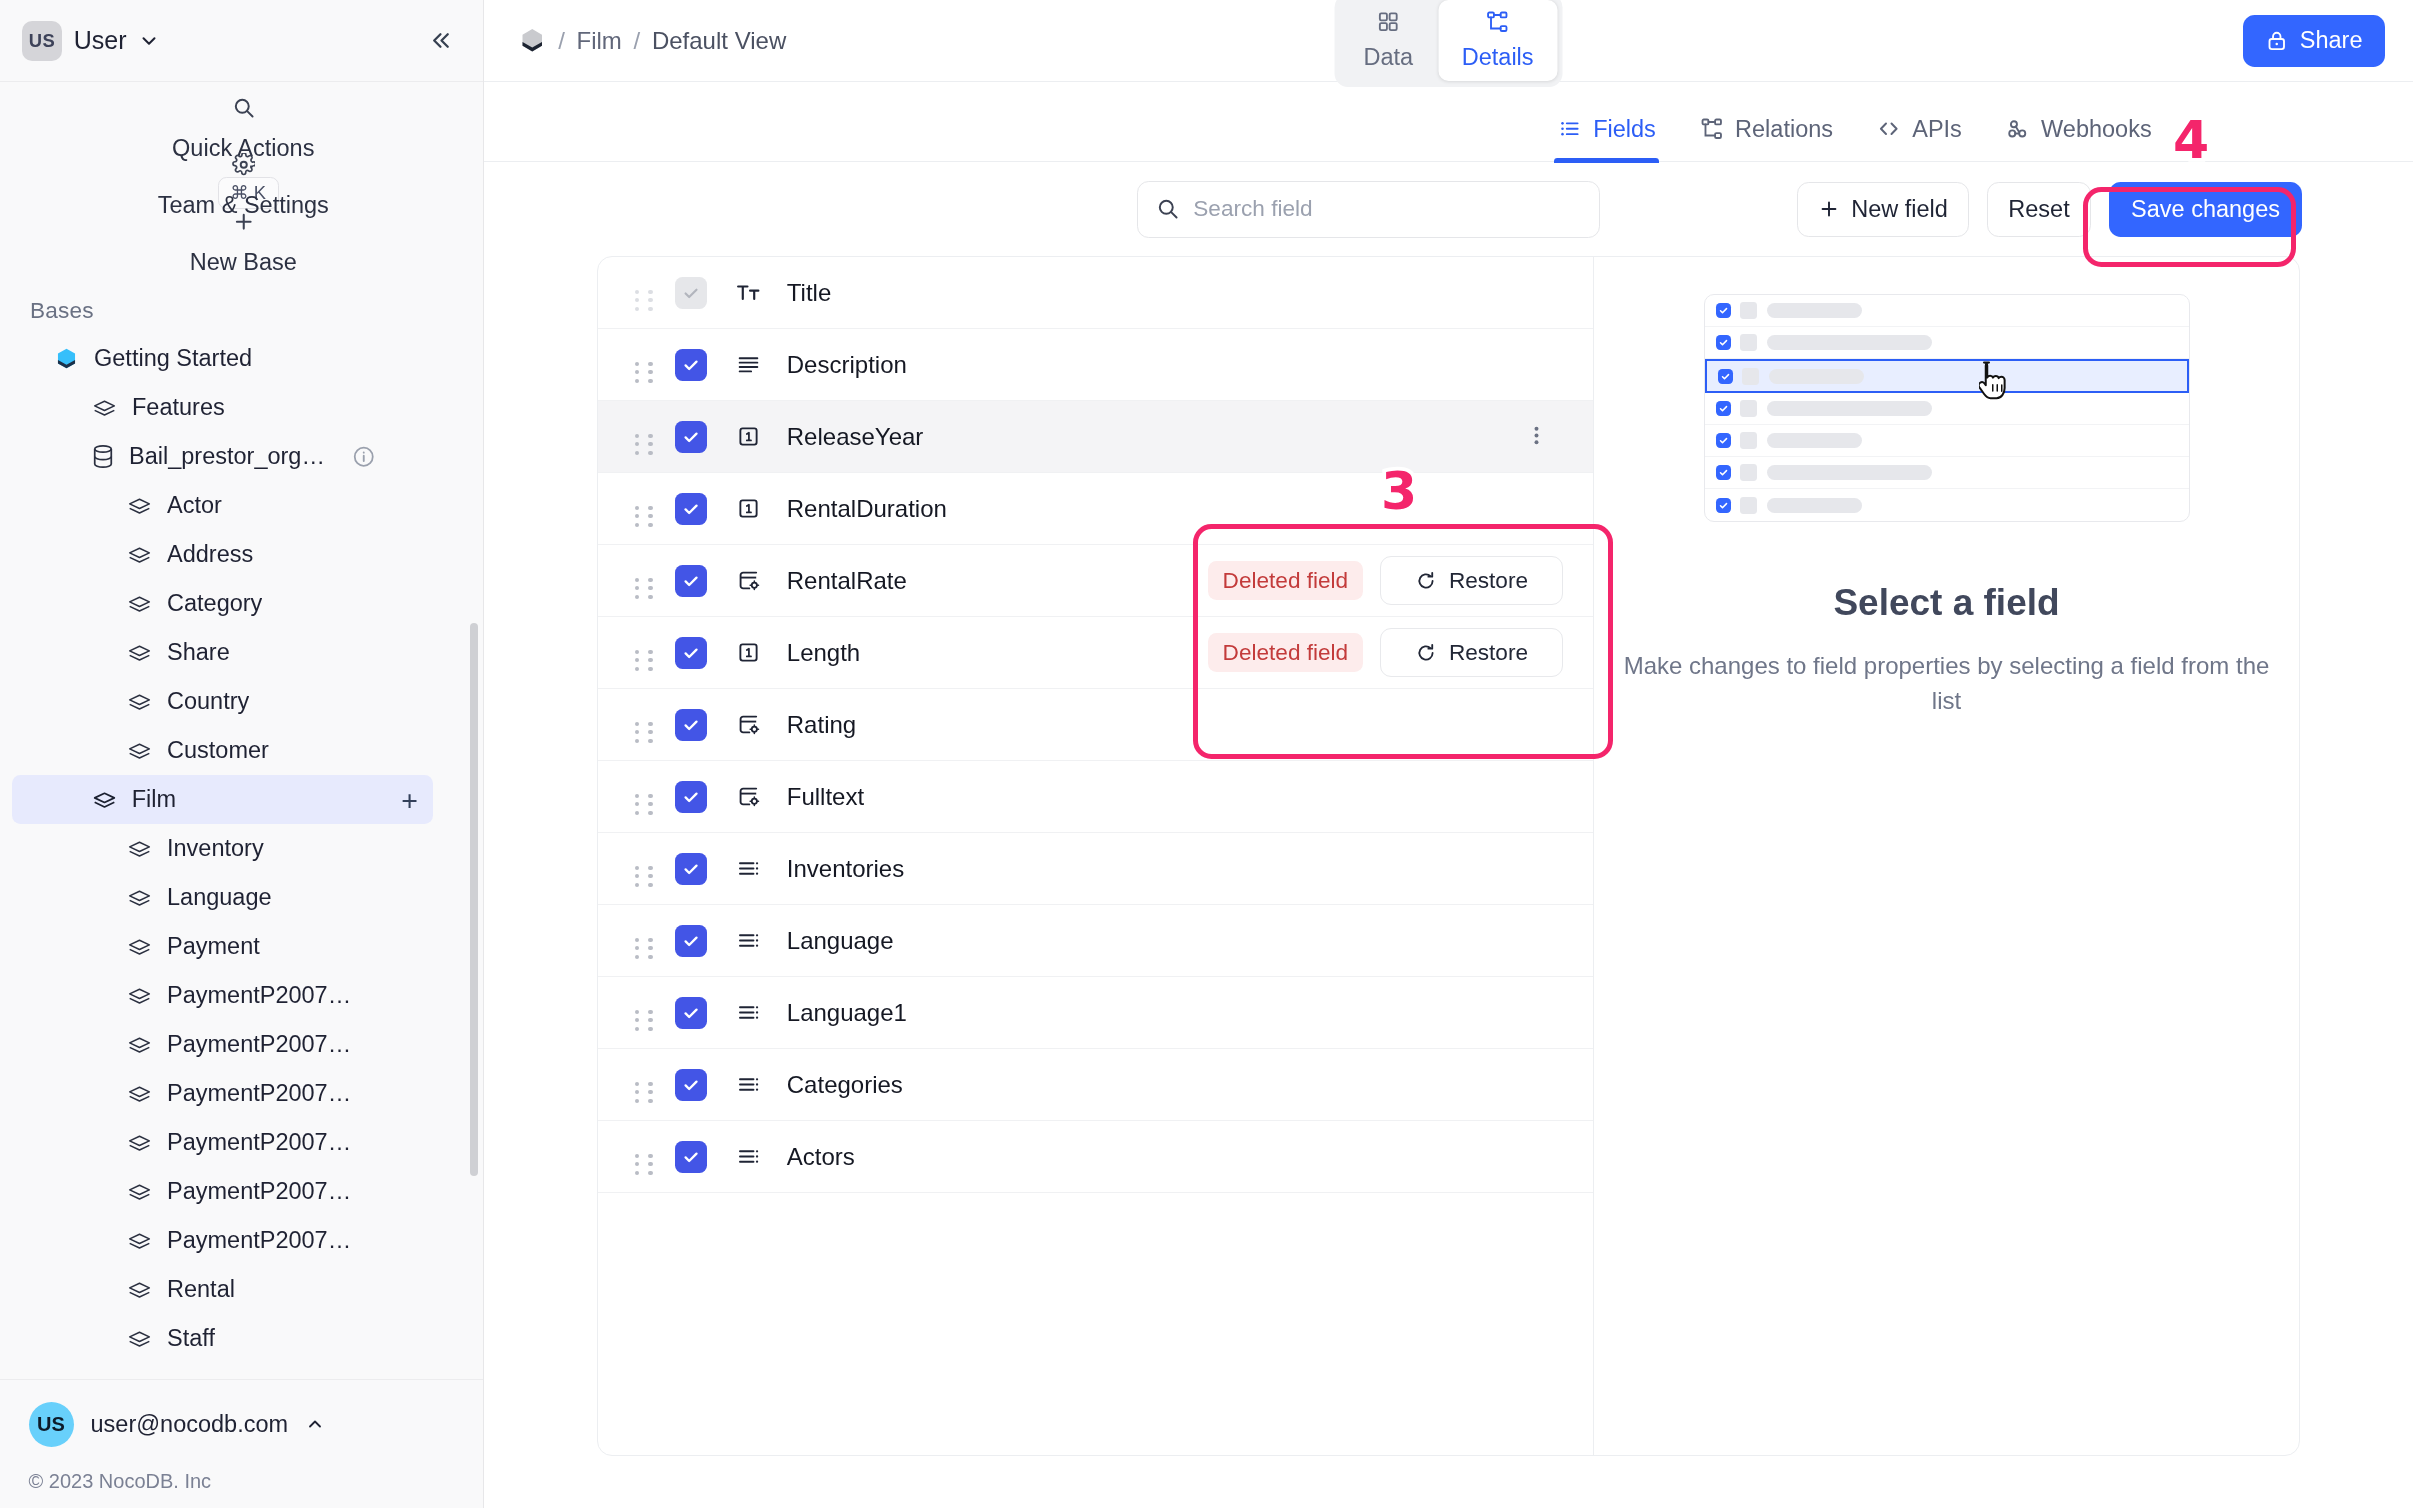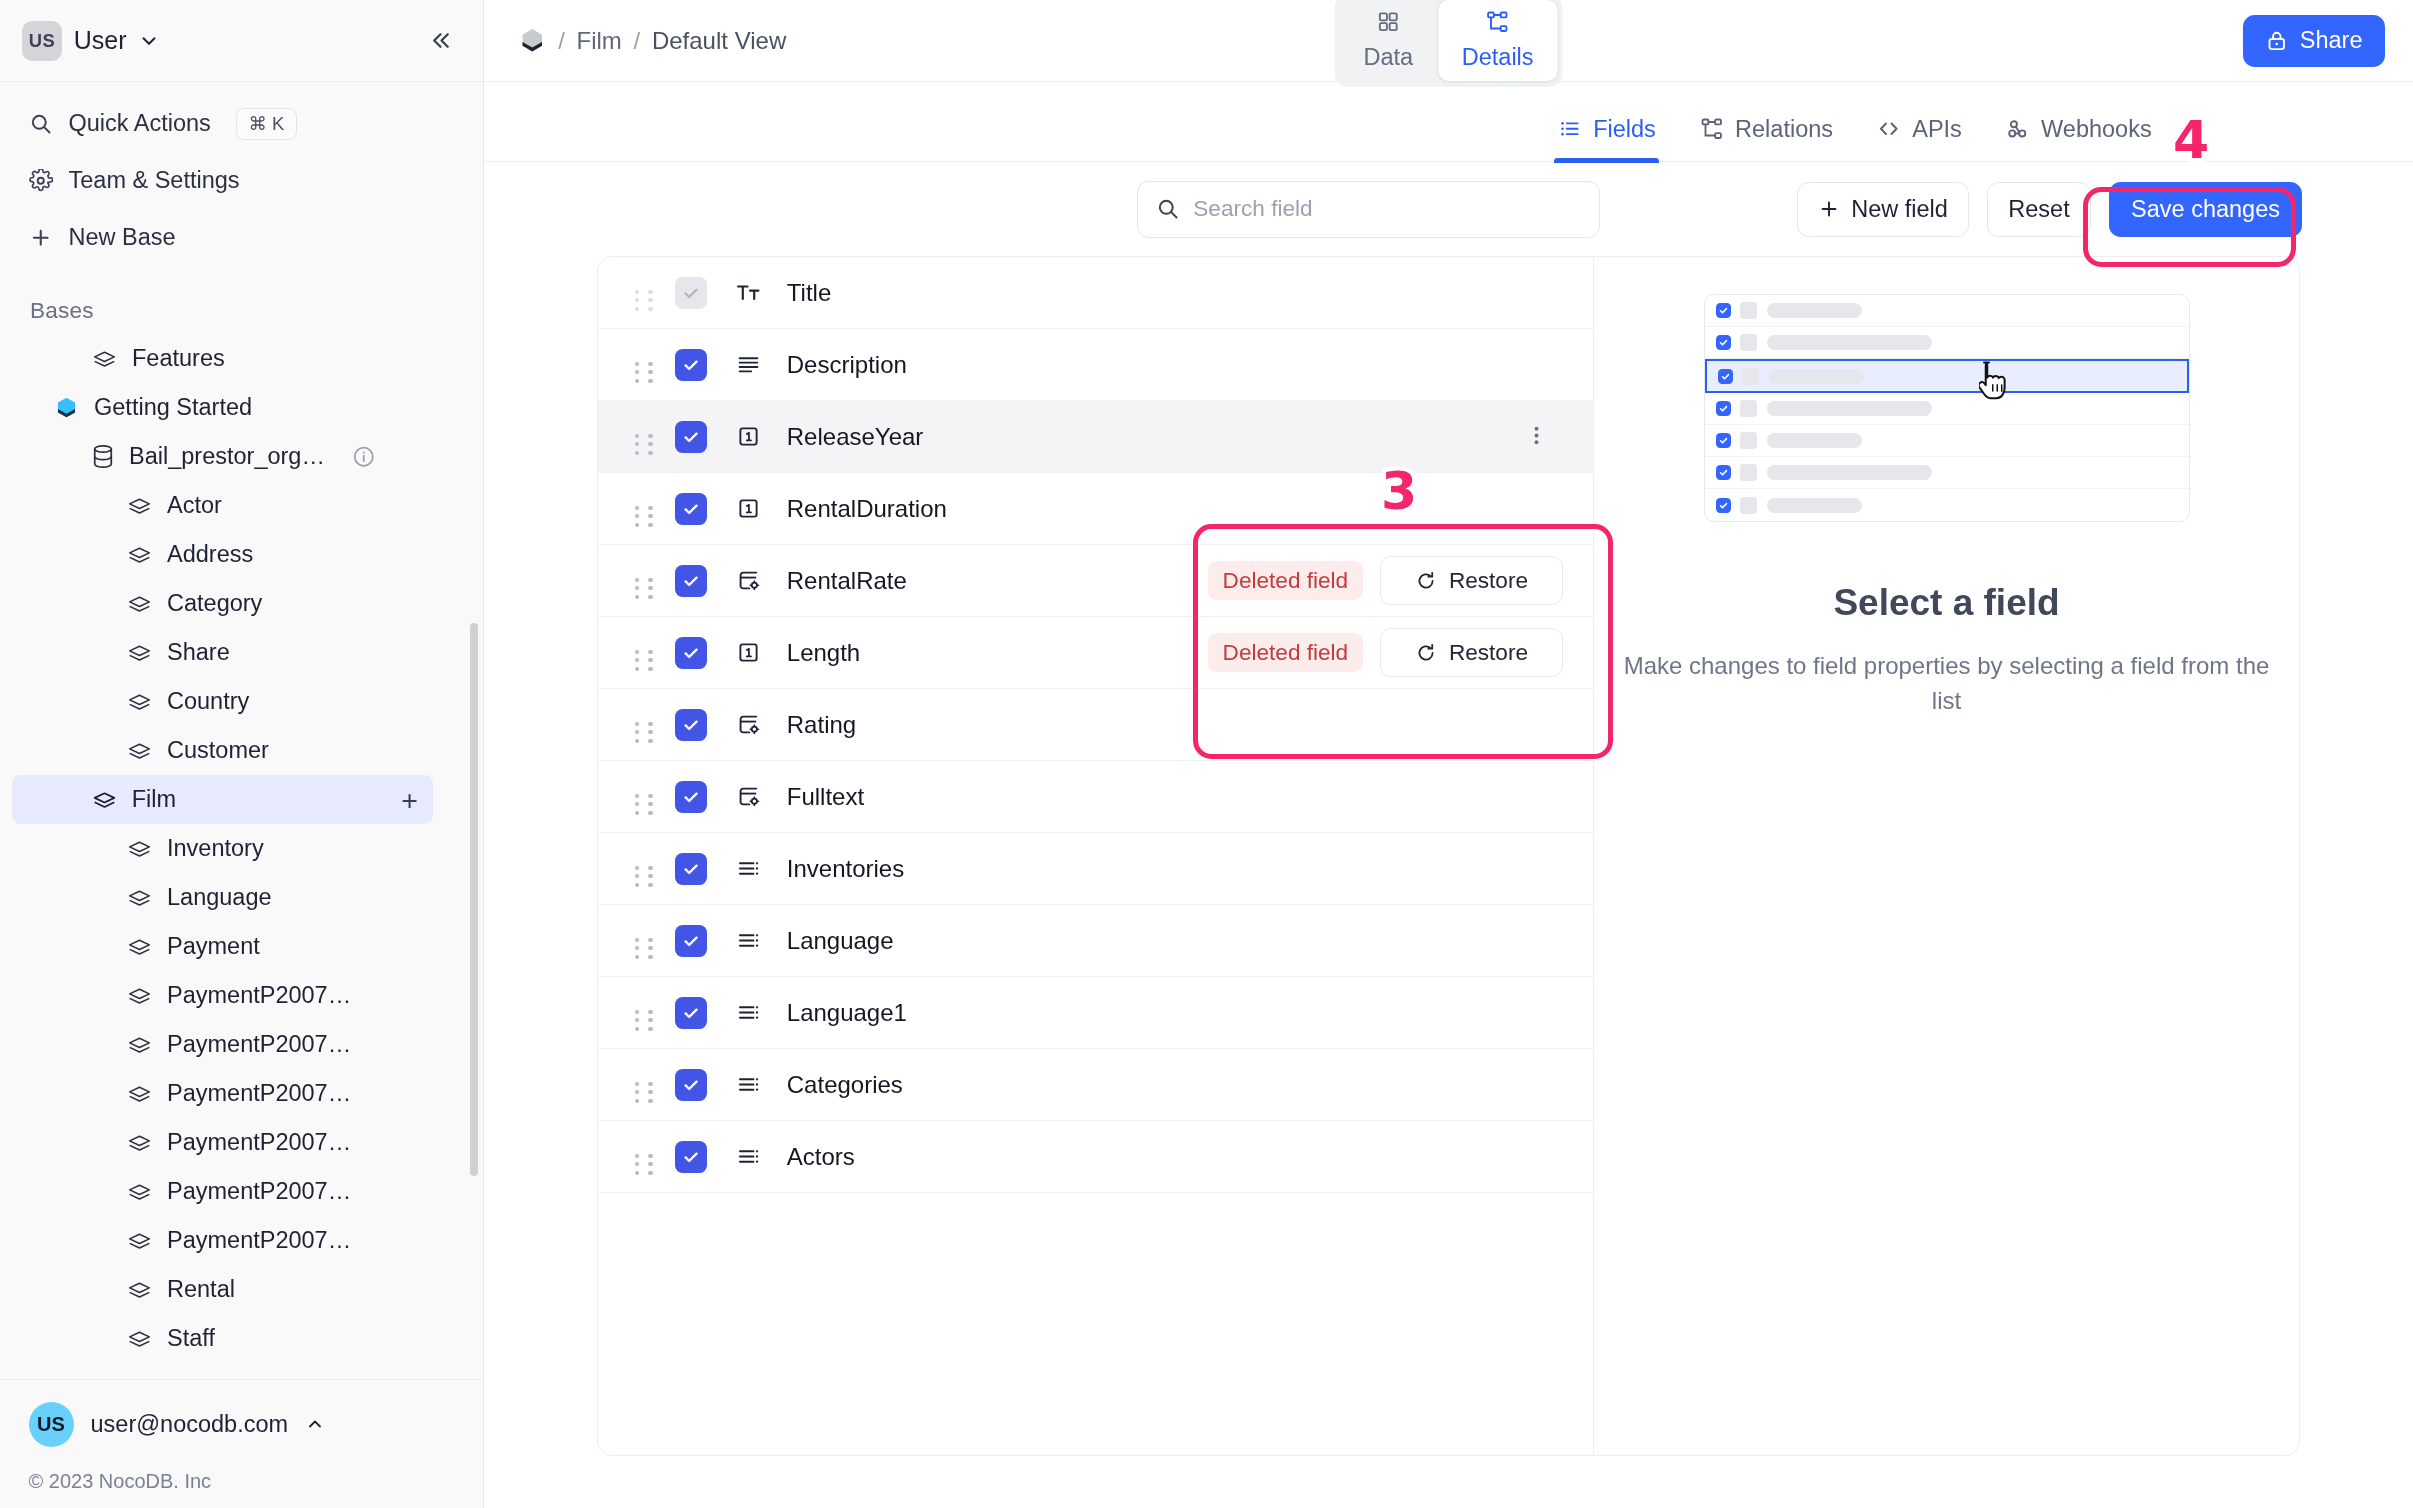--- a/index.html
+++ b/index.html
@@ -29,21 +29,21 @@
     letter-spacing: 0.4px;
   }
   .ws-name { font-size: 25px; color: #1f2233; font-weight: 500; }
   .chev-d { width: 22px; height: 22px; flex: none; }
   .sb-collapse { margin-left: auto; width: 34px; height: 34px;
     display: flex; align-items: center; justify-content: center; color: #374151; }
 
   .sb-actions { padding: 13.4px 0 8.4px 0; }
   .sb-row {
     height: 57px; display: flex; align-items: center; gap: 15px;
-    padding: 0 25px 0 28.5px; color: #2c3142; font-size: 23.5px;
+    padding: 0 25px 0 28.5px; color: #2c3142; font-size: 23.5px; flex-direction: column;
   }
   .sb-row .ico { width: 25px; height: 25px; flex: none; display:flex; align-items:center; justify-content:center; }
   .kbd {
     margin-left: 10px; border: 1.7px solid #e2e2e6; border-radius: 8.4px;
     padding: 2.5px 11.7px 4.2px; font-size: 18.4px; color: #4b5166; background: #fbfbfc;
     line-height: 1.25;
   }
   .sb-sectlabel {
     font-size: 22.6px; color: #6a7183; padding: 23.5px 0 10px 30px; letter-spacing: 0.2px;
   }
@@ -257,34 +257,34 @@
         </span>
         <span>New Base</span>
       </div>
     </div>
 
     <div class="sb-sectlabel">Bases</div>
 
     <div class="tree">
       <div class="sb-scrollbar"></div>
 
-      <div class="t-row t-lvl1">
-        <svg class="icon-tbl" viewBox="0 0 28 20" fill="none">
-          <path d="M14 2.2l11 5.2-11 5.2L3 7.4z" stroke="#2b3040" stroke-width="1.7" stroke-linejoin="round"></path>
-          <path d="M3 12.4l11 5.2 11-5.2" stroke="#2b3040" stroke-width="1.7" stroke-linejoin="round"></path>
-        </svg>
-        <span class="lab">Features</span>
-      </div>
-
       <div class="t-row t-base">
         <svg class="icon-hex" viewBox="0 0 24 24">
           <path d="M12 2.6l8.2 4.7v9.4L12 21.4 3.8 16.7V7.3z" fill="#36bffa"></path>
           <path d="M3.8 13.4L12 18.1l8.2-4.7v3.3L12 21.4 3.8 16.7z" fill="#1c3048"></path>
         </svg>
         <span class="lab">Getting Started</span>
+      </div>
+
+      <div class="t-row t-lvl1">
+        <svg class="icon-tbl" viewBox="0 0 28 20" fill="none">
+          <path d="M14 2.2l11 5.2-11 5.2L3 7.4z" stroke="#2b3040" stroke-width="1.7" stroke-linejoin="round"></path>
+          <path d="M3 12.4l11 5.2 11-5.2" stroke="#2b3040" stroke-width="1.7" stroke-linejoin="round"></path>
+        </svg>
+        <span class="lab">Features</span>
       </div>
 
       <div class="t-row t-lvl1">
         <svg class="icon-db" viewBox="0 0 22 26" fill="none">
           <ellipse cx="11" cy="5.2" rx="8.6" ry="3.3" stroke="#2b3040" stroke-width="1.8"></ellipse>
           <path d="M2.4 5.2v15.6c0 1.8 3.85 3.3 8.6 3.3s8.6-1.5 8.6-3.3V5.2" stroke="#2b3040" stroke-width="1.8"></path>
           <path d="M2.4 13c0 1.8 3.85 3.3 8.6 3.3s8.6-1.5 8.6-3.3" stroke="#2b3040" stroke-width="1.8"></path>
         </svg>
         <span class="lab">Bail_prestor_org…</span>
         <svg class="icon-info" viewBox="0 0 24 24" fill="none">

